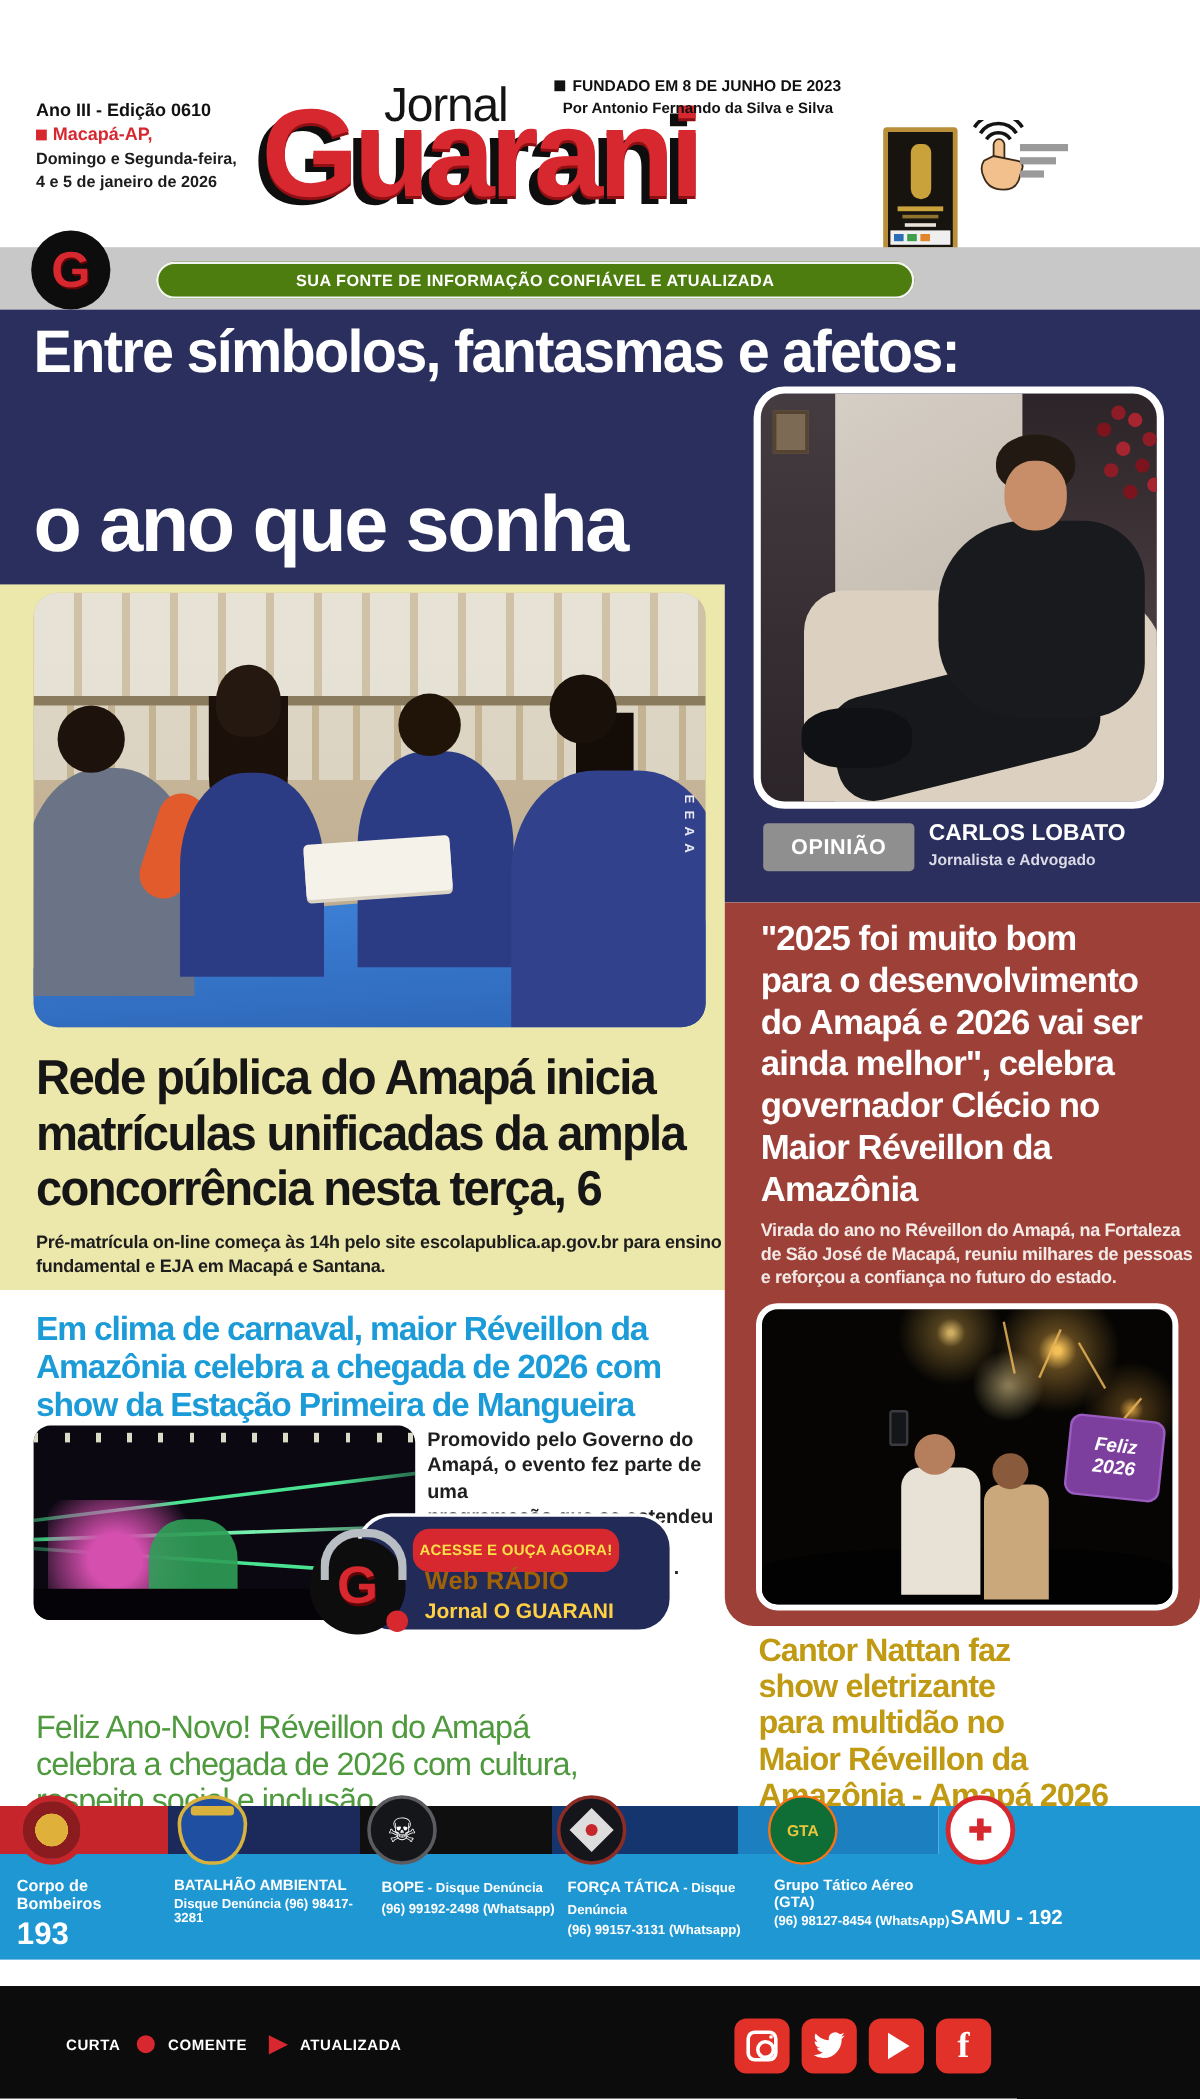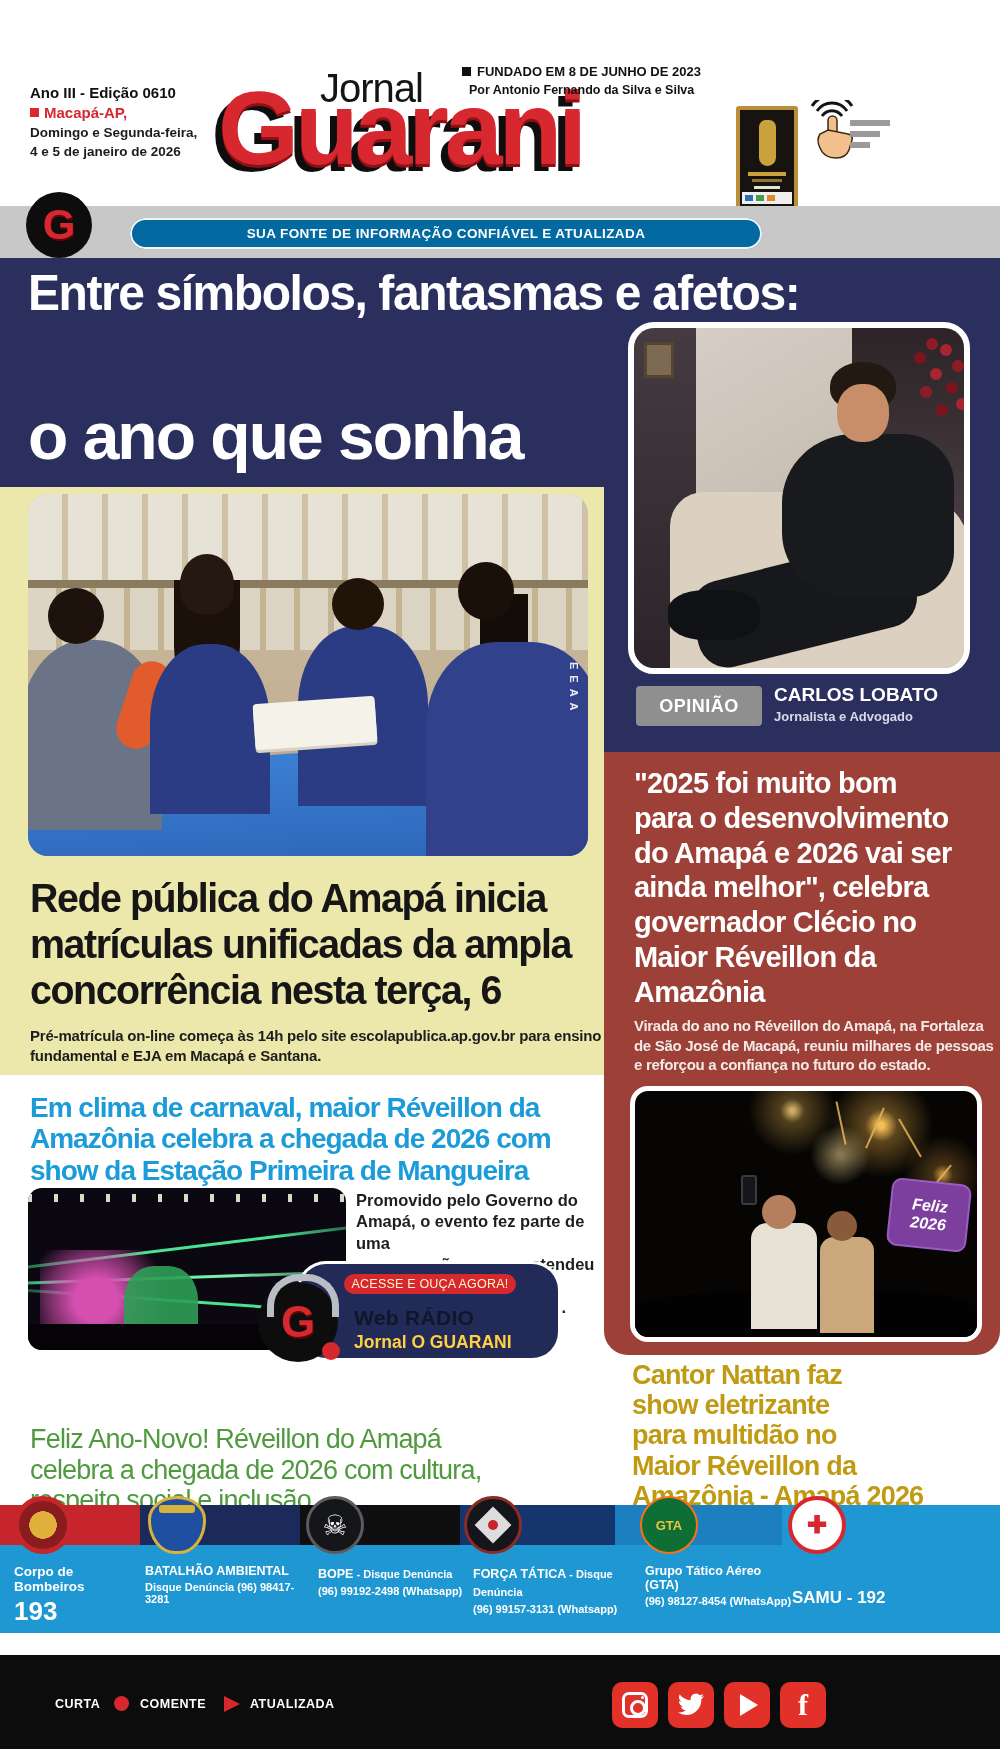--- a/index.html
+++ b/index.html
@@ -29,21 +29,21 @@
   .award .strip{position:absolute;left:2px;bottom:2px;right:2px;height:12px;background:#efefef;display:flex;gap:3px;align-items:center;padding-left:3px}
   .award .d1{width:8px;height:6px;background:#2a6fb5}.award .d2{width:8px;height:6px;background:#3f9e4c}.award .d3{width:8px;height:6px;background:#e2862c}
   .handbars span{display:block;height:6px;background:#9a9a9a;margin-bottom:5px}
   .handbars{left:850px;top:120px;width:40px}
   .handbars .b1{width:40px}.handbars .b2{width:30px}.handbars .b3{width:20px}
 
   
   .band-gray{left:0;top:206px;width:1000px;height:52px;background:#c8c8c8}
   .gbadge{left:26px;top:192px;width:66px;height:66px;background:#0d0d0d;border-radius:50%;display:flex;align-items:center;justify-content:center}
   .gbadge span{font-size:42px;font-weight:900;color:#d7282f;text-shadow:1px 2px 0 #5c0608}
-  .tagpill{left:130px;top:218px;width:632px;height:31px;background:#0369a1;border-radius:16px;box-shadow:inset 0 0 0 2px #f4f4f4;display:flex;align-items:center;justify-content:center;color:#fff;font-size:13.5px;font-weight:800;letter-spacing:.4px}
+  .tagpill{left:130px;top:218px;width:632px;height:31px;background:#4d7c0f;border-radius:16px;box-shadow:inset 0 0 0 2px #f4f4f4;display:flex;align-items:center;justify-content:center;color:#fff;font-size:13.5px;font-weight:800;letter-spacing:.4px}
 
   
   .navy{left:0;top:258px;width:1000px;height:494px;background:#2a2f5e}
   .kicker{left:28px;top:264px;font-size:50px;font-weight:900;letter-spacing:-1.5px;color:#fff}
   .t1{left:28px;top:324px;font-size:66px;font-weight:900;letter-spacing:-2px;color:#fff}
   .t2{left:28px;top:398px;font-size:66px;font-weight:900;letter-spacing:-2px;color:#fff}
   .lobato{left:628px;top:322px;width:342px;height:352px;border:6px solid #fff;border-radius:26px;overflow:hidden;background:linear-gradient(150deg,#d8d1c8 0%,#c9c0b5 45%,#b7ab9d 100%)}
   .lobato .dkl{position:absolute;left:0;top:0;width:62px;height:100%;background:linear-gradient(180deg,#453c42,#2b2428)}
   .lobato .frm{position:absolute;left:10px;top:14px;width:30px;height:36px;background:#7d6a55;border:3px solid #554432}
   .lobato .dkr{position:absolute;right:0;top:0;width:112px;height:210px;background:linear-gradient(180deg,#2c2428,#4a3e42)}
@@ -88,22 +88,22 @@
   .carnp{left:28px;top:1188px;width:318px;height:162px;border-radius:14px;overflow:hidden;background:#0b0812}
   .carnp .lights{position:absolute;left:0;top:6px;width:100%;height:8px;background:repeating-linear-gradient(90deg,rgba(255,255,230,.85) 0 4px,transparent 4px 26px)}
   .carnp .lz1{position:absolute;left:-20%;top:58px;width:140%;height:3px;background:linear-gradient(90deg,transparent,#49e392 30%,#49e392 70%,transparent);transform:rotate(-7deg)}
   .carnp .lz2{position:absolute;left:-20%;top:88px;width:140%;height:3px;background:linear-gradient(90deg,transparent,#49e392 20%,#7df0b0 60%,transparent);transform:rotate(-2deg)}
   .carnp .lz3{position:absolute;left:-20%;top:112px;width:140%;height:3px;background:linear-gradient(90deg,transparent,#49e392 40%,#49e392 80%,transparent);transform:rotate(4deg)}
   .carnp .pink{position:absolute;left:12px;bottom:0;width:140px;height:100px;background:radial-gradient(circle at 40% 50%,#d44fae 0 22px,rgba(212,79,174,.5) 48px,transparent 70px)}
   .carnp .fig{position:absolute;left:96px;bottom:0;width:74px;height:84px;background:#2e9e57;border-radius:40% 40% 0 0;opacity:.9}
   .carnp .crowd{position:absolute;left:0;bottom:0;width:100%;height:26px;background:#050308}
   .carnb{left:356px;top:1190px;width:250px;font-size:16.5px;line-height:1.3;font-weight:700;color:#1e1e1e}
   .radio{left:300px;top:1264px;width:258px;height:94px;background:#222a57;border-radius:26px;box-shadow:0 0 0 3px #fff}
-  .rcta{left:344px;top:1274px;width:172px;height:20px;background:#d7282f;border-radius:14px;display:flex;align-items:center;justify-content:center;color:#fef9c3;font-size:12.5px;font-weight:400;letter-spacing:.2px}
-  .rl1{left:354px;top:1306px;font-size:21px;font-weight:900;color:#0f172a;letter-spacing:.3px}
+  .rcta{left:344px;top:1274px;width:172px;height:36px;background:#d7282f;border-radius:14px;display:flex;align-items:center;justify-content:center;color:#fde047;font-size:12.5px;font-weight:700;letter-spacing:.2px}
+  .rl1{left:354px;top:1306px;font-size:21px;font-weight:900;color:#a16207;letter-spacing:.3px}
   .rl2{left:354px;top:1332px;font-size:17.5px;font-weight:900;color:#ffd043}
   .rg{left:258px;top:1282px;width:80px;height:80px;background:#0d0d0d;border-radius:50%;display:flex;align-items:center;justify-content:center}
   .rg:before{content:"";position:absolute;left:9px;top:-8px;width:58px;height:36px;border:7px solid #b9bdc4;border-bottom:none;border-radius:32px 32px 0 0}
   .rg:after{content:"";position:absolute;right:-2px;bottom:2px;width:18px;height:18px;background:#d7282f;border-radius:50%}
   .rg span{font-size:44px;font-weight:900;color:#d7282f;text-shadow:1px 2px 0 #5c0608}
   .nyh{left:30px;top:1424px;width:530px;font-size:27px;line-height:1.13;font-weight:400;letter-spacing:-.8px;color:#4f9a3e}
 
   
   .maroon{left:604px;top:752px;width:396px;height:603px;background:#9c4038;border-radius:0 0 24px 24px}
   .govh{left:634px;top:766px;width:354px;font-size:29px;line-height:1.2;font-weight:900;letter-spacing:-.8px;color:#fff}

